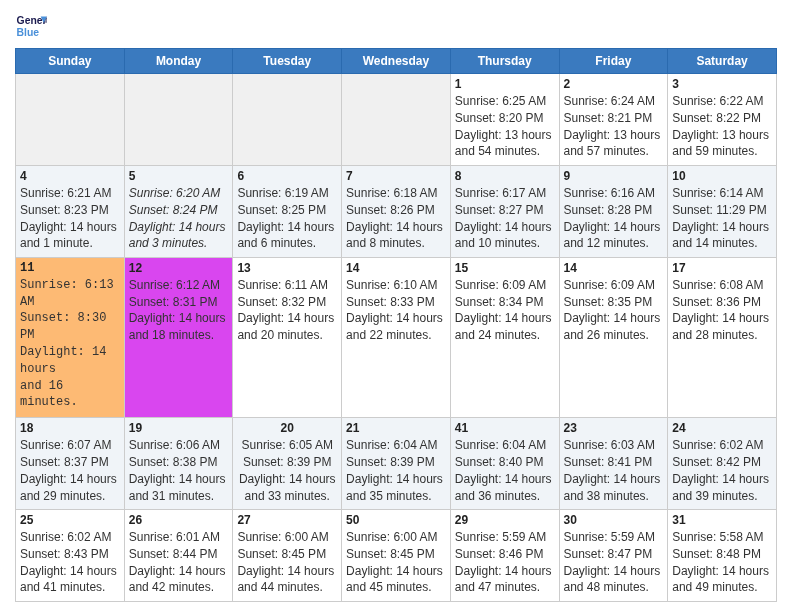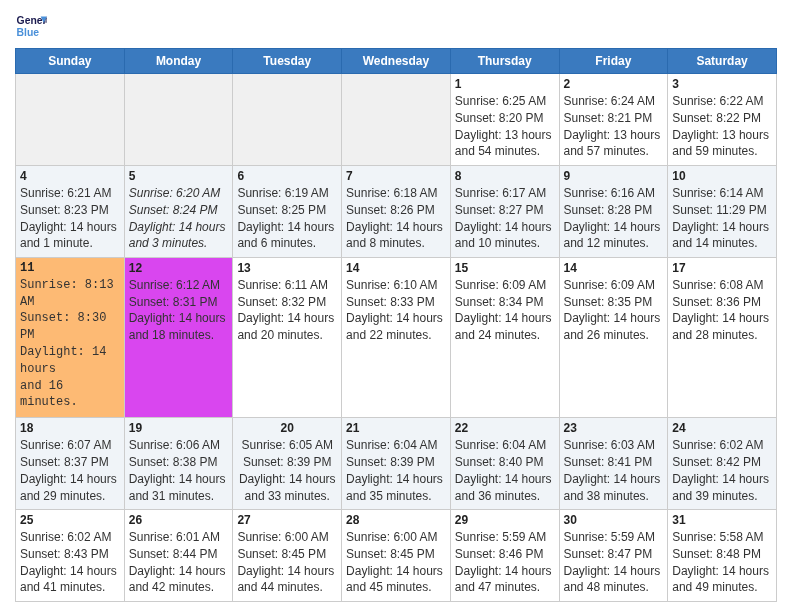--- a/index.html
+++ b/index.html
@@ -201,21 +201,21 @@
             <span class="day-num">10</span>
             <div class="cell-text" style="white-space: pre-line;">Sunrise: 6:14 AM
 Sunset: 11:29 PM
 Daylight: 14 hours
 and 14 minutes.</div>
           </td>
         </tr>
         <tr>
           <td style="background: #fdba74; font-family: Liberation Mono, monospace;">
             <span class="day-num">11</span>
-            <div class="cell-text" style="white-space: pre-line;">Sunrise: 8:13 AM
+            <div class="cell-text" style="white-space: pre-line;">Sunrise: 6:13 AM
 Sunset: 8:30 PM
 Daylight: 14 hours
 and 16 minutes.</div>
           </td>
           <td style="background: #d946ef;">
             <span class="day-num">12</span>
             <div class="cell-text" style="white-space: pre-line;">Sunrise: 6:12 AM
 Sunset: 8:31 PM
 Daylight: 14 hours
 and 18 minutes.</div>
@@ -279,21 +279,21 @@
 and 33 minutes.</div>
           </td>
           <td style="background: rgb(240, 244, 248);">
             <span class="day-num">21</span>
             <div class="cell-text" style="white-space: pre-line;">Sunrise: 6:04 AM
 Sunset: 8:39 PM
 Daylight: 14 hours
 and 35 minutes.</div>
           </td>
           <td style="background: rgb(240, 244, 248);">
-            <span class="day-num">22</span>
+            <span class="day-num">41</span>
             <div class="cell-text" style="white-space: pre-line;">Sunrise: 6:04 AM
 Sunset: 8:40 PM
 Daylight: 14 hours
 and 36 minutes.</div>
           </td>
           <td style="background: rgb(240, 244, 248);">
             <span class="day-num">23</span>
             <div class="cell-text" style="white-space: pre-line;">Sunrise: 6:03 AM
 Sunset: 8:41 PM
 Daylight: 14 hours
@@ -323,21 +323,21 @@
 and 42 minutes.</div>
           </td>
           <td style="background: rgb(255, 255, 255);">
             <span class="day-num">27</span>
             <div class="cell-text" style="white-space: pre-line;">Sunrise: 6:00 AM
 Sunset: 8:45 PM
 Daylight: 14 hours
 and 44 minutes.</div>
           </td>
           <td style="background: rgb(255, 255, 255);">
-            <span class="day-num">28</span>
+            <span class="day-num">50</span>
             <div class="cell-text" style="white-space: pre-line;">Sunrise: 6:00 AM
 Sunset: 8:45 PM
 Daylight: 14 hours
 and 45 minutes.</div>
           </td>
           <td style="background: rgb(255, 255, 255);">
             <span class="day-num">29</span>
             <div class="cell-text" style="white-space: pre-line;">Sunrise: 5:59 AM
 Sunset: 8:46 PM
 Daylight: 14 hours

